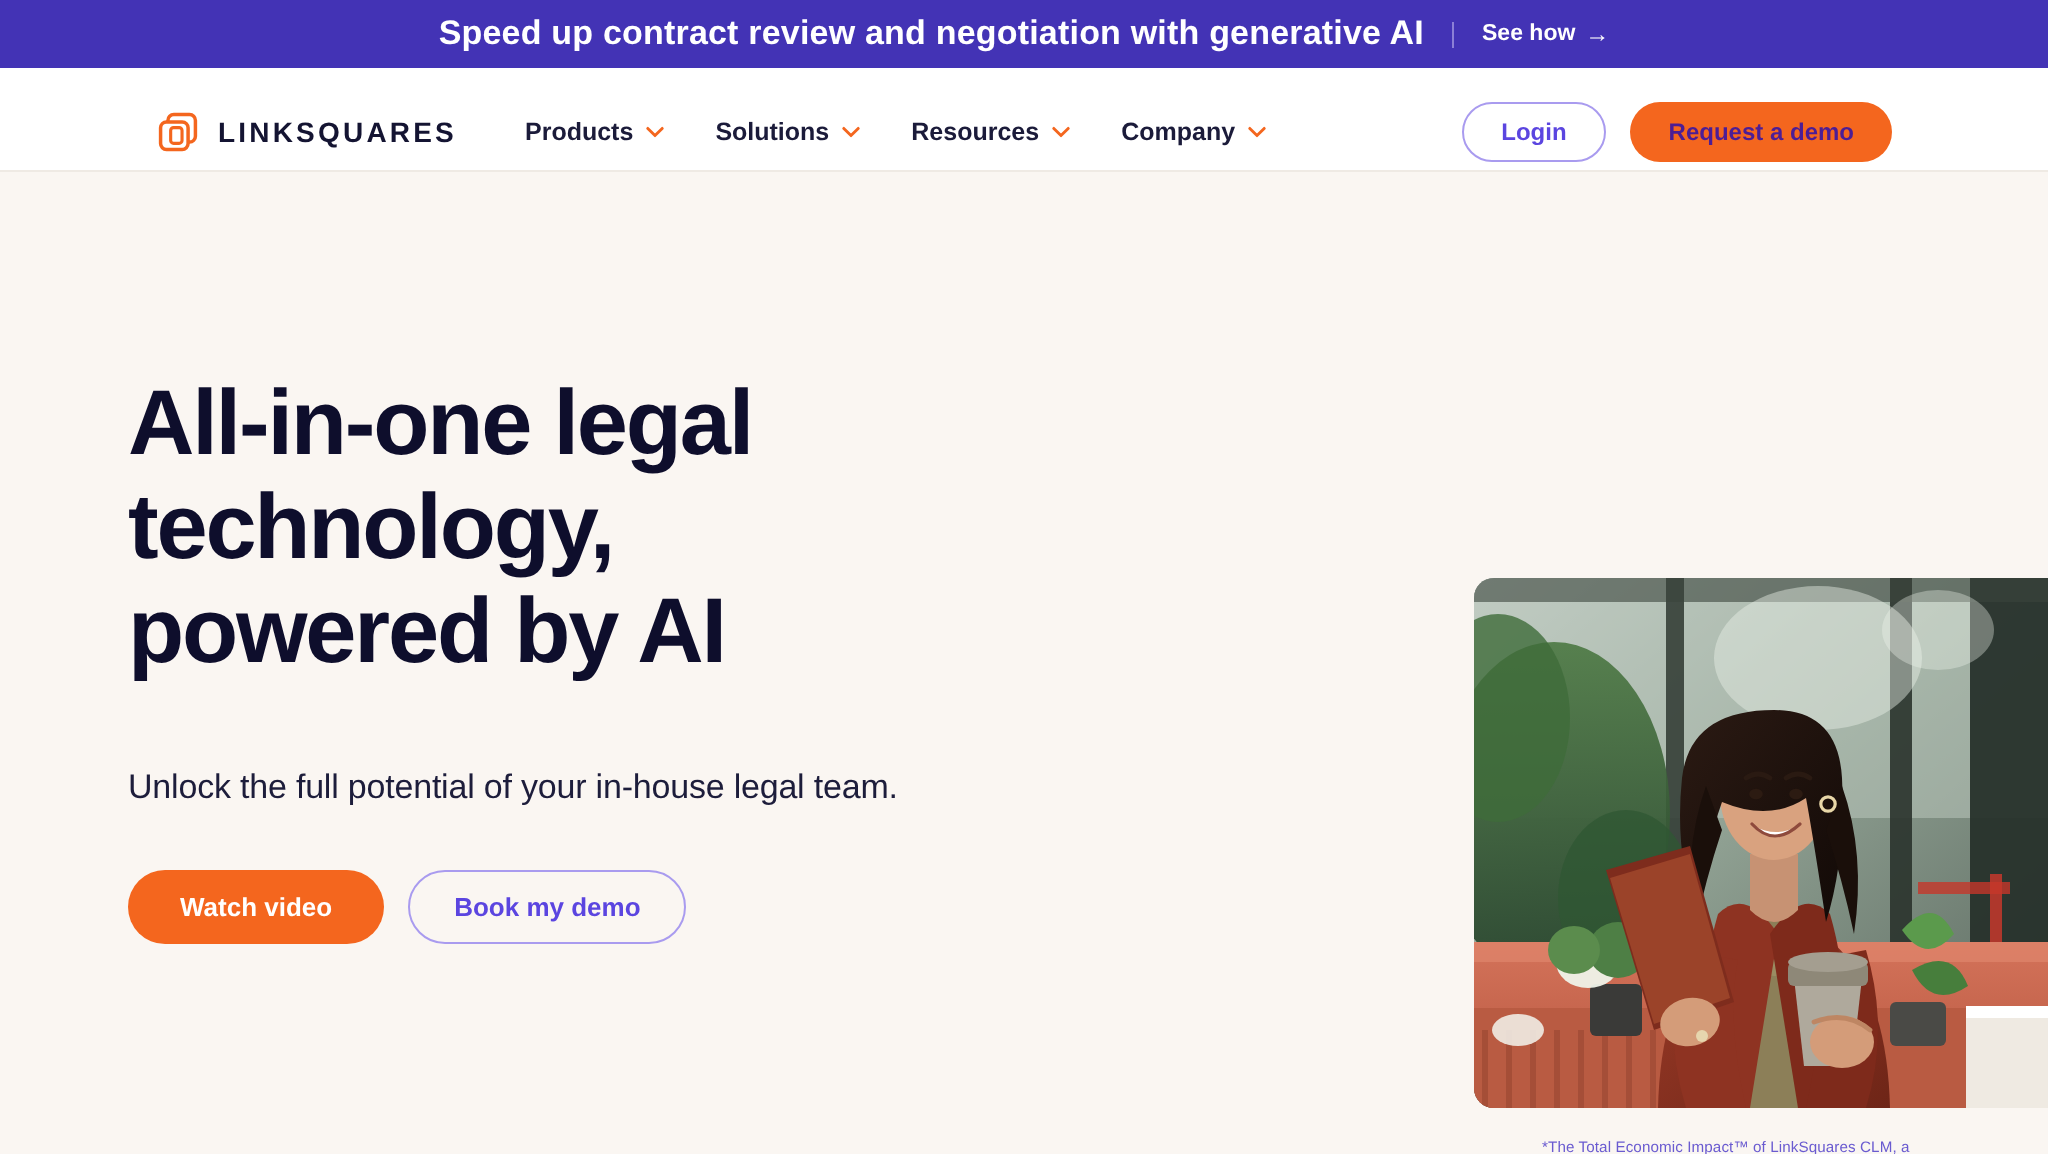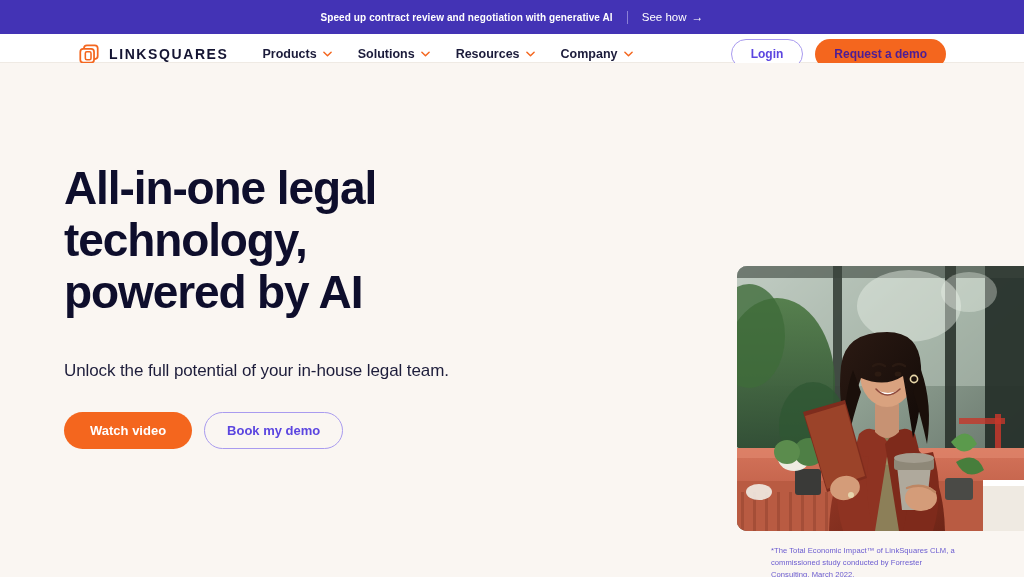--- a/index.html
+++ b/index.html
@@ -28,44 +28,44 @@
   .banner {
     height: 34px;
     background: #4333B5;
     display: flex;
     align-items: center;
     justify-content: center;
     gap: 14px;
   }
   .banner-text {
     color: #FFFFFF;
-    font-size: 10px;
+    font-size: 17px;
     font-weight: bold;
     letter-spacing: 0.1px;
   }
   .banner-divider {
     width: 1px;
     height: 13px;
     background: #8C80D6;
   }
   .banner-cta {
     color: #FFFFFF;
     font-size: 11.5px;
-    font-weight: normal;
+    font-weight: bold;
     text-decoration: none;
     display: inline-flex;
     align-items: center;
     gap: 5px;
     cursor: pointer;
   }
   .banner-arrow { font-size: 12px; line-height: 1; }
 
   
   .header {
-    height: 29px;
+    height: 52px;
     background: #FFFFFF;
     display: flex;
     align-items: center;
     padding: 12px 78px 0 78px;
     border-bottom: 1px solid #EFEAE4;
     position: relative;
   }
   .brand {
     display: flex;
     align-items: center;

